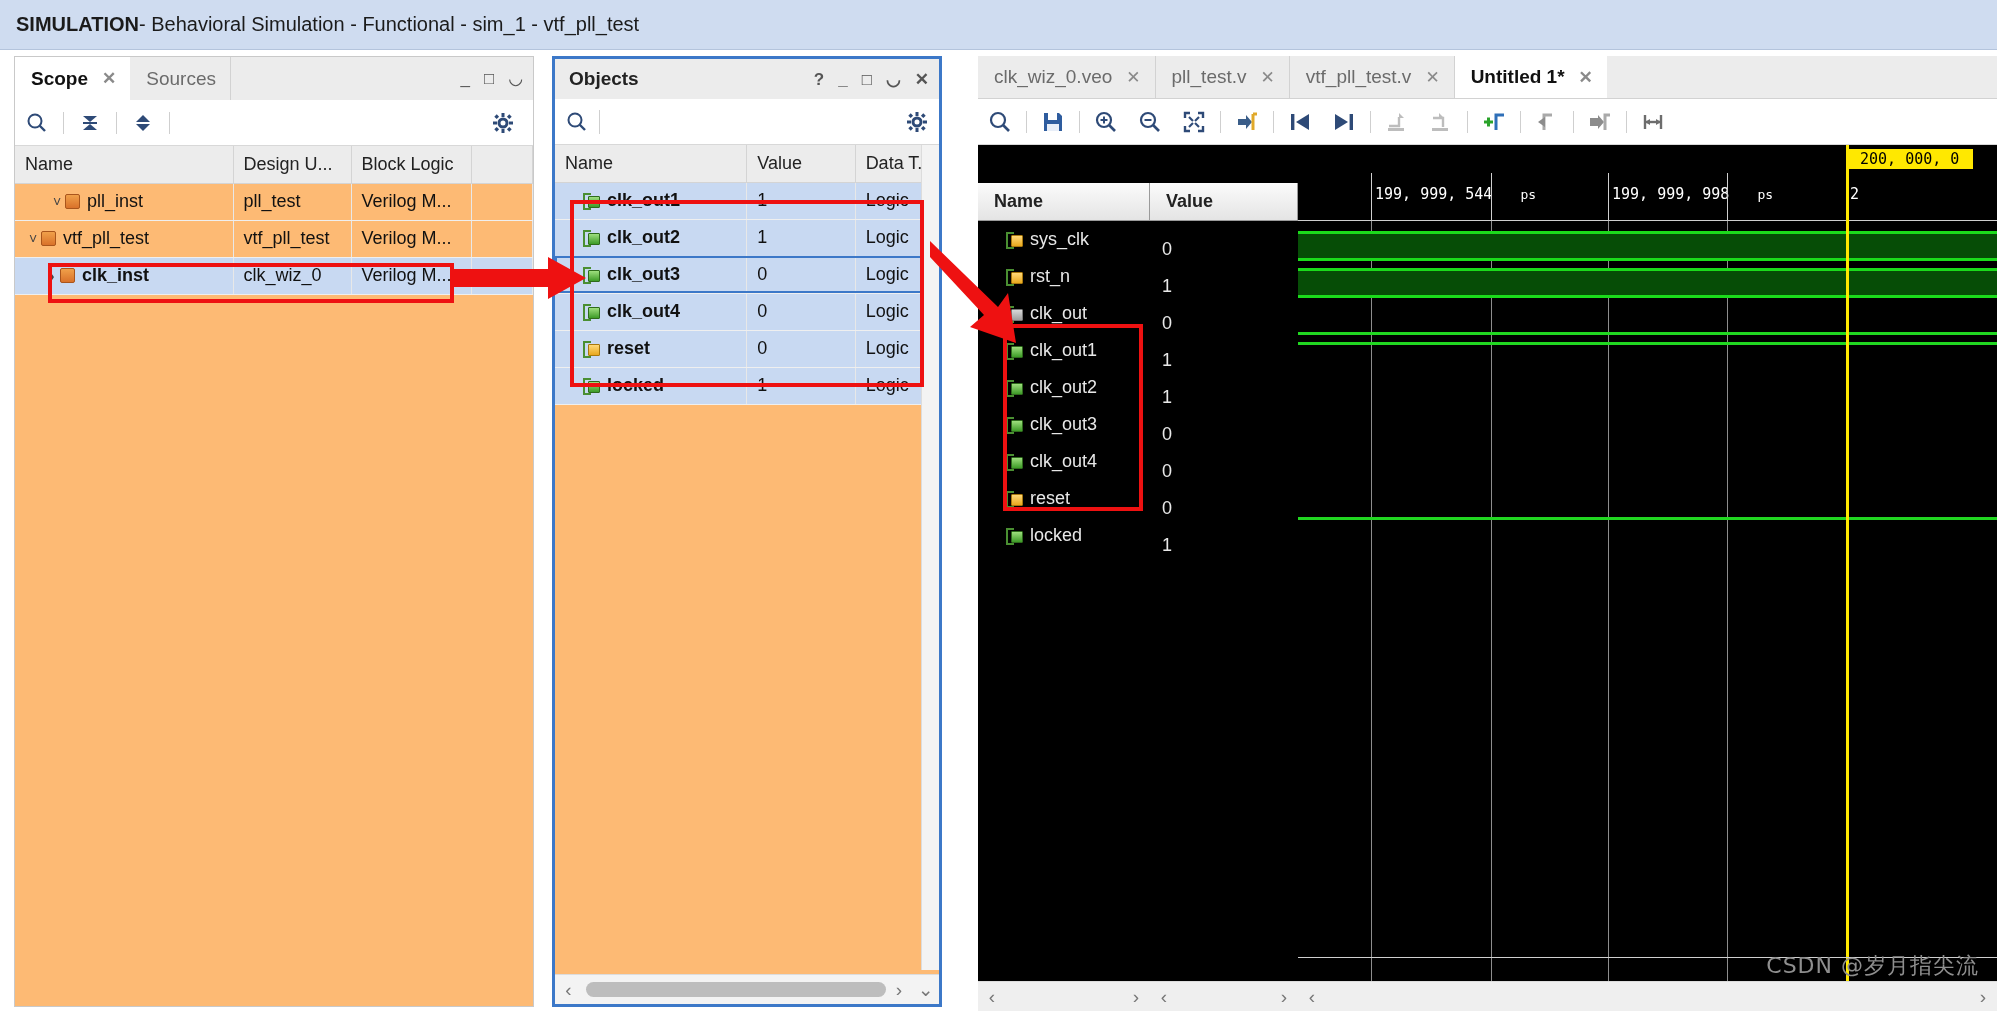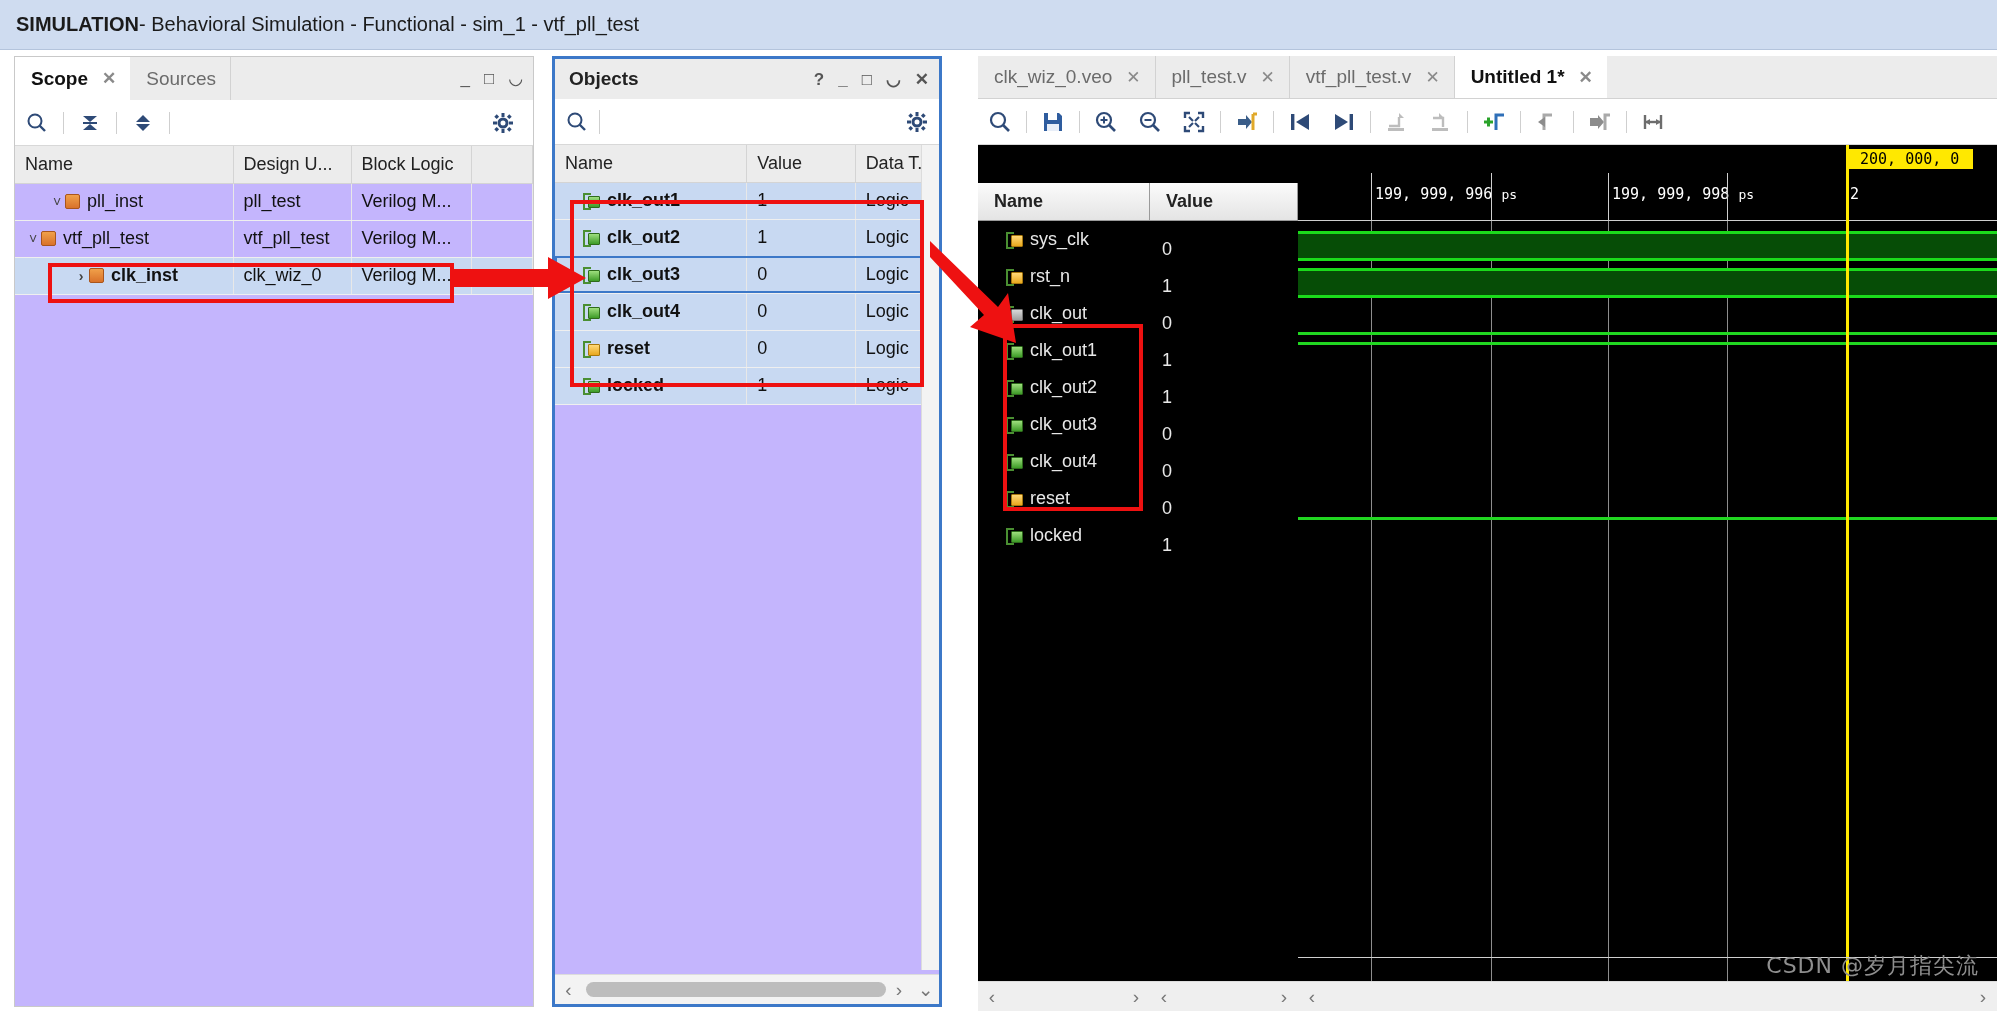--- a/index.html
+++ b/index.html
@@ -23,21 +23,21 @@
   #banner .bold { font-weight: bold; }
 
   
   #workspace {
     position: absolute;
     top: 50px; left: 0; right: 0; bottom: 0;
     background: #ffffff;
   }
 
   
-  .panel { position: absolute; background: #c4b5fd; }
+  .panel { position: absolute; background: #fdba74; }
   .panel-title {
     height: 40px;
     background: #ececec;
     display: flex; align-items: center;
     font-size: 19px; font-weight: bold; color: #222;
     padding-left: 14px;
     position: relative;
   }
   .win-ctrls {
     position: absolute; right: 10px; top: 0; height: 100%;
@@ -142,21 +142,21 @@
   .wv-row { height: 37px; display: flex; align-items: center; color: #e8e8e8; font-size: 18px; }
   .wv-row.name { padding-left: 28px; }
   .wv-row.val { padding-left: 12px; }
 
   .ruler { position: absolute; left: 0; right: 0; top: 0; height: 76px; }
   .tick { position: absolute; top: 28px; height: 48px; width: 1px; background: #cfcfcf; }
   .tick-lab {
     position: absolute; top: 40px; color: #fff;
     font-family: "DejaVu Sans Mono", monospace; font-size: 15px; white-space: nowrap;
   }
-  .tick-lab .unit { font-size: 13px; }
+  .tick-lab .unit { font-size: 13px; margin-left: 19px; }
   .gridline { position: absolute; top: 76px; bottom: 0; width: 1px; background: #8d8d8d; }
 
   .sig { position: absolute; left: 0; right: 0; }
   .sig.busy { background: #064d06; border-top: 3px solid #1bdb1b; border-bottom: 3px solid #1bdb1b; }
   .sig.hi { border-top: 3px solid #21d621; }
   .sig.lo { border-bottom: 3px solid #21d621; }
 
   .marker { position: absolute; top: 0; bottom: 0; width: 3px; background: #ffe800; }
   .marker-lab {
     position: absolute; top: 4px;
@@ -268,21 +268,21 @@
         </tr>
         <tr>
           <td style="padding-left:10px;">
             <span class="twisty">˅</span><span class="modicon"></span><span>vtf_pll_test</span>
           </td>
           <td>vtf_pll_test</td>
           <td>Verilog M...</td>
           <td></td>
         </tr>
         <tr class="sel">
-          <td style="padding-left:58px;">
+          <td style="padding-left:29px;">
             <span class="twisty">›</span><span class="modicon"></span><span>clk_inst</span>
           </td>
           <td style="font-weight:normal">clk_wiz_0</td>
           <td style="font-weight:normal">Verilog M...</td>
           <td></td>
         </tr>
       </tbody>
     </table>
   </div>
 
@@ -596,21 +596,21 @@
             <div class="arrow">‹</div>
             <div class="track"></div>
             <div class="arrow">›</div>
           </div>
         </div>
 
         <div class="wave-canvas">
 
           <div class="ruler">
             <div class="tick" style="left:73px;"></div>
-            <div class="tick-lab" style="left:77px;"><span>199, 999, 996</span> <span class="unit">ps</span></div>
+            <div class="tick-lab" style="left:77px;"><span>199, 999, 544</span> <span class="unit">ps</span></div>
             <div class="tick" style="left:193px;"></div>
             <div class="tick" style="left:310px;"></div>
             <div class="tick-lab" style="left:314px;"><span>199, 999, 998</span> <span class="unit">ps</span></div>
             <div class="tick" style="left:429px;"></div>
             <div class="tick-lab" style="left:552px;"><span>2</span></div>
             <div style="position:absolute; left:0; right:0; top:75px; height:1px; background:#cfcfcf;"></div>
           </div>
 
           <div class="gridline" style="left:73px;"></div>
           <div class="gridline" style="left:193px;"></div>

